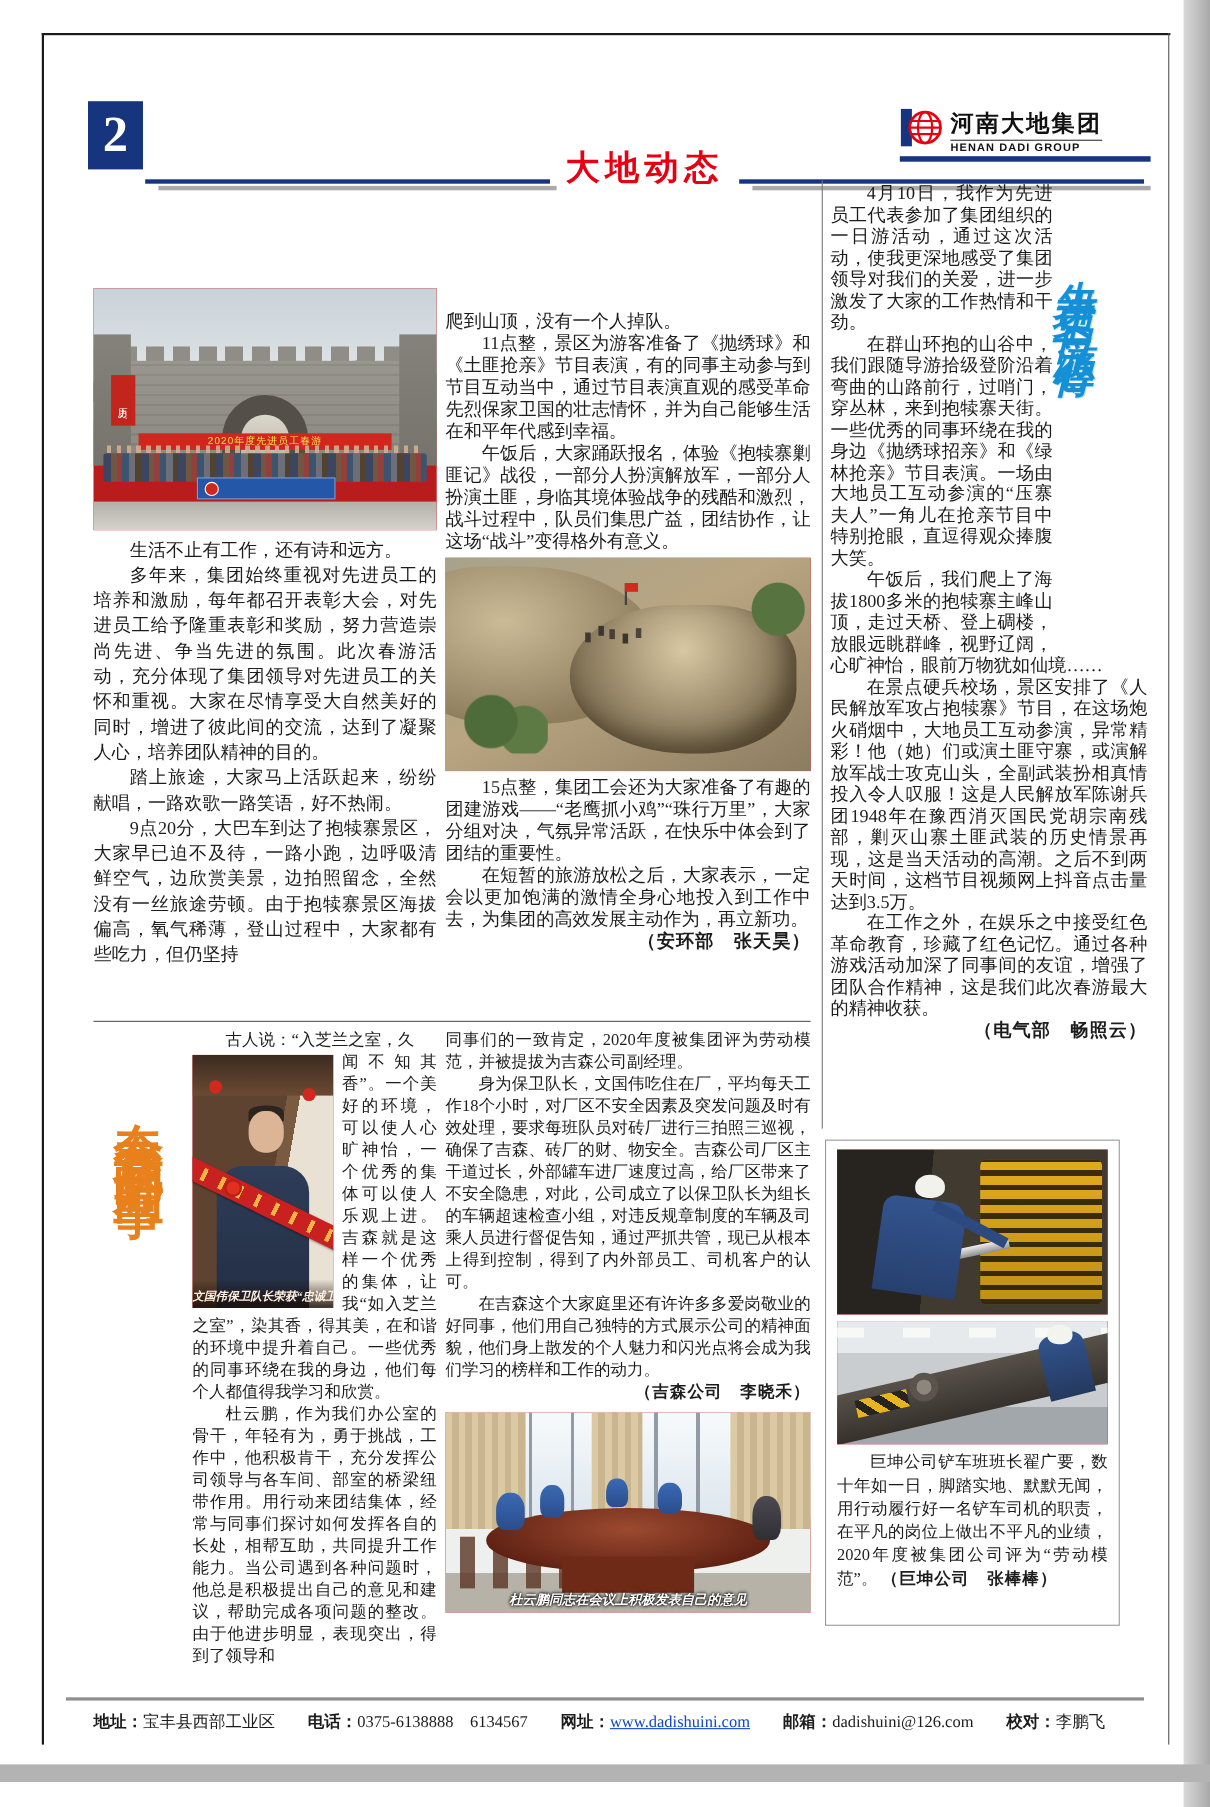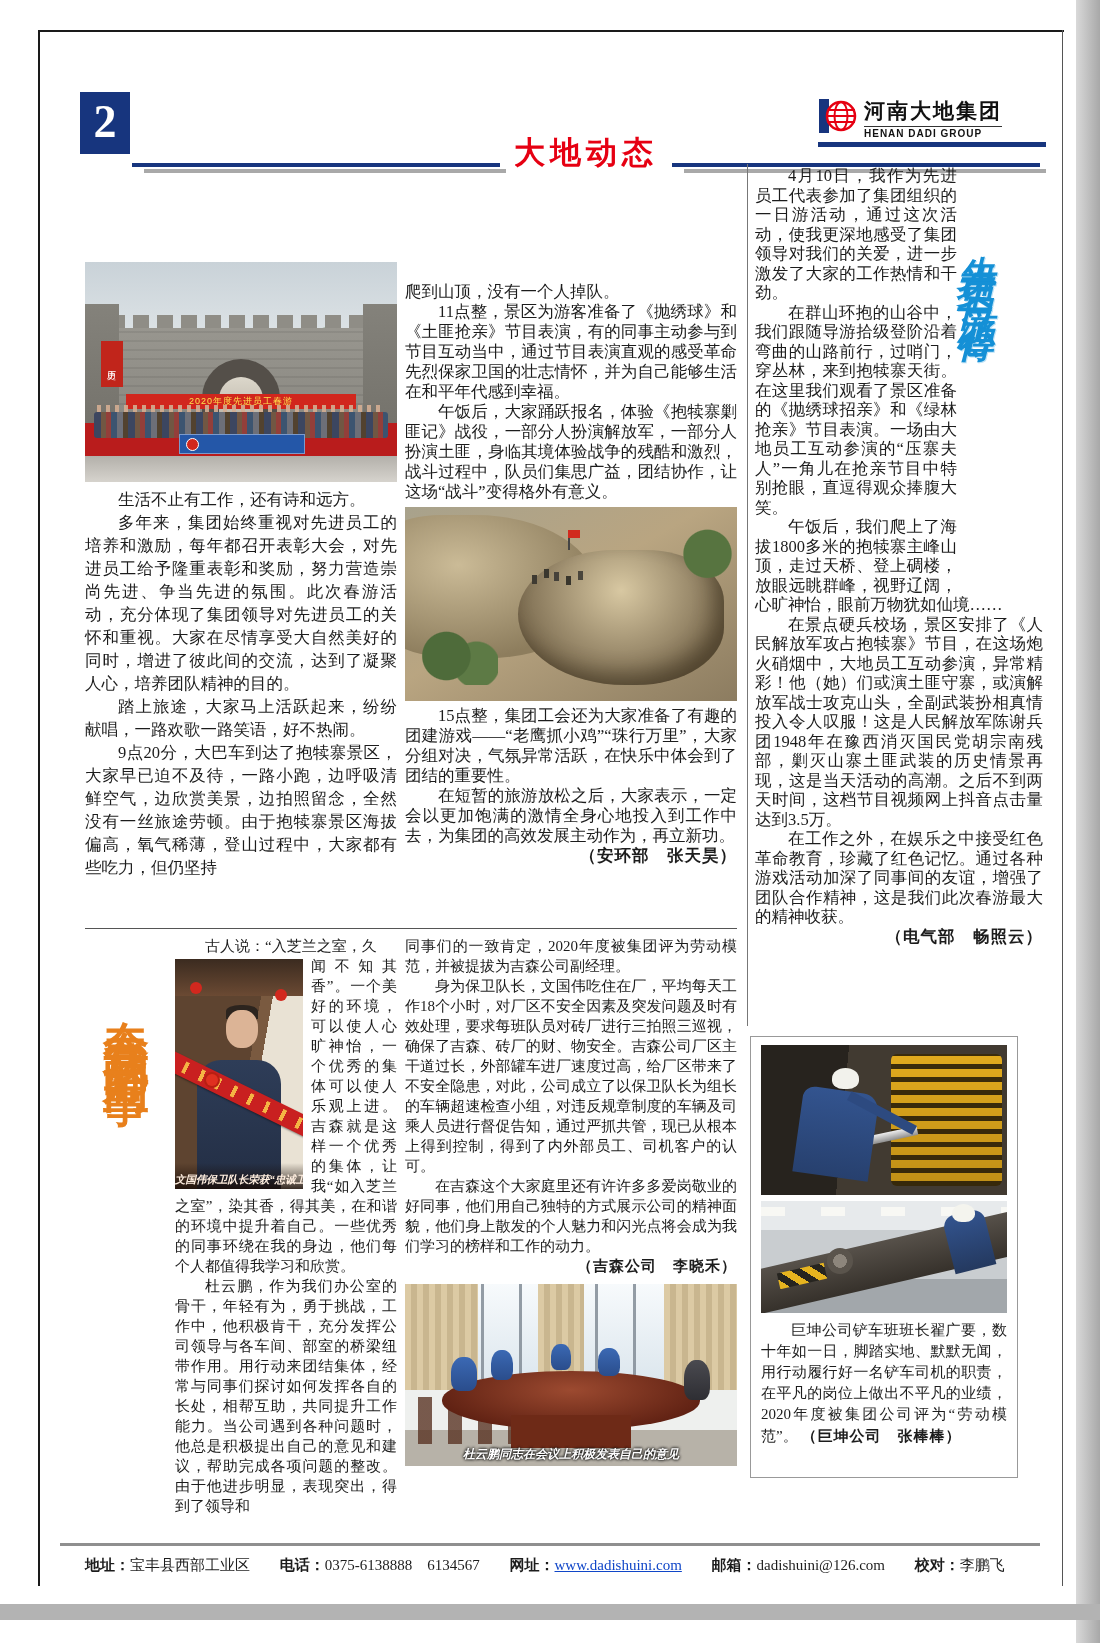--- a/index.html
+++ b/index.html
@@ -310,21 +310,21 @@
       <div class="mt-person mt-p3"></div>
       <div class="mt-person mt-p4"></div>
       <div class="mt-person mt-p5"></div>
       <div class="cap-overlay">杜云鹏同志在会议上积极发表自己的意见</div>
     </div>
   </div>
 
   <div class="abs art tight colR">
     <div class="spacer-right"></div>
     <p>4月10日，我作为先进员工代表参加了集团组织的一日游活动，通过这次活动，使我更深地感受了集团领导对我们的关爱，进一步激发了大家的工作热情和干劲。</p>
-    <p>在群山环抱的山谷中，我们跟随导游拾级登阶沿着弯曲的山路前行，过哨门，穿丛林，来到抱犊寨天街。在这里我们观看了景区准备的《抛绣球招亲》和《绿林抢亲》节目表演。一场由大地员工互动参演的“压寨夫人”一角儿在抢亲节目中特别抢眼，直逗得观众捧腹大笑。</p>
+    <p>在群山环抱的山谷中，我们跟随导游拾级登阶沿着弯曲的山路前行，过哨门，穿丛林，来到抱犊寨天街。一些优秀的同事环绕在我的身边《抛绣球招亲》和《绿林抢亲》节目表演。一场由大地员工互动参演的“压寨夫人”一角儿在抢亲节目中特别抢眼，直逗得观众捧腹大笑。</p>
     <p>午饭后，我们爬上了海拔1800多米的抱犊寨主峰山顶，走过天桥、登上碉楼，放眼远眺群峰，视野辽阔，心旷神怡，眼前万物犹如仙境……</p>
     <p>在景点硬兵校场，景区安排了《人民解放军攻占抱犊寨》节目，在这场炮火硝烟中，大地员工互动参演，异常精彩！他（她）们或演土匪守寨，或演解放军战士攻克山头，全副武装扮相真情投入令人叹服！这是人民解放军陈谢兵团1948年在豫西消灭国民党胡宗南残部，剿灭山寨土匪武装的历史情景再现，这是当天活动的高潮。之后不到两天时间，这档节目视频网上抖音点击量达到3.5万。</p>
     <p>在工作之外，在娱乐之中接受红色革命教育，珍藏了红色记忆。通过各种游戏活动加深了同事间的友谊，增强了团队合作精神，这是我们此次春游最大的精神收获。</p>
     <p class="byline">（电气部　畅照云）</p>
   </div>
 
   <div class="abs jbox">
     <div class="ph ph-ja">
       <div class="ja-bg"></div>
       <div class="ja-machine"></div>

